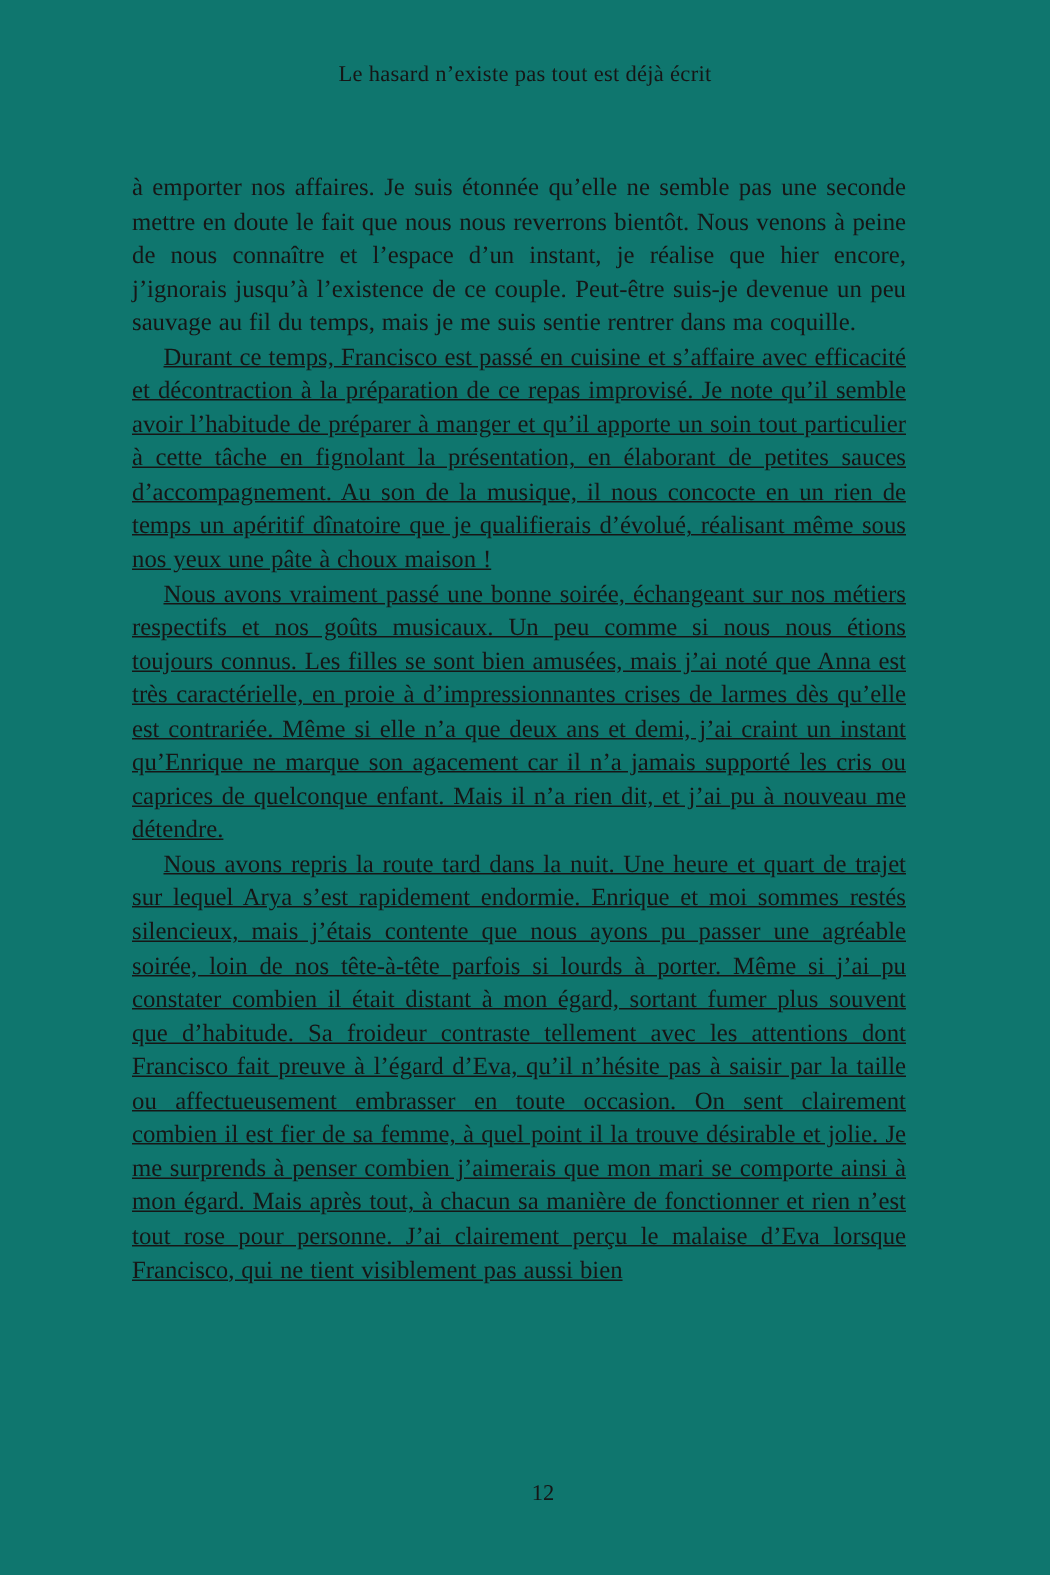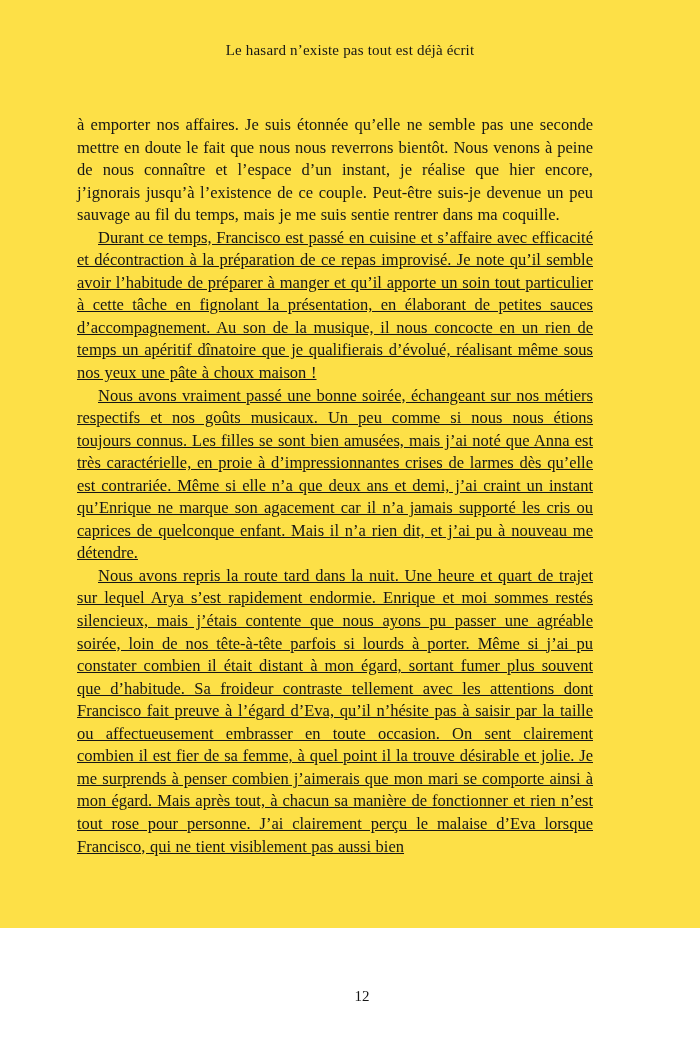--- a/index.html
+++ b/index.html
@@ -8,37 +8,37 @@
     width: 700px;
     height: 1050px;
     background: #ffffff;
     font-family: "Liberation Serif", serif;
     color: #161616;
     overflow: hidden;
   }
   .page {
     position: relative;
     width: 700px;
-    height: 928px;
-    background: #fde047;
+    height: 1050px;
+    background: #0f766e;
   }
   .running-head {
     position: absolute;
     top: 42px;
     left: 0;
     width: 100%;
     text-align: center;
     font-size: 15px;
     letter-spacing: 0.2px;
     color: #161616;
   }
   .body-text {
     position: absolute;
     top: 114px;
-    left: 77px;
+    left: 88px;
     width: 516px;
   }
   .body-text p {
     margin: 0;
     padding: 0;
     text-align: justify;
     font-size: 16.5px;
     line-height: 22.55px;
     color: #161616;
     word-spacing: 0.5px;

